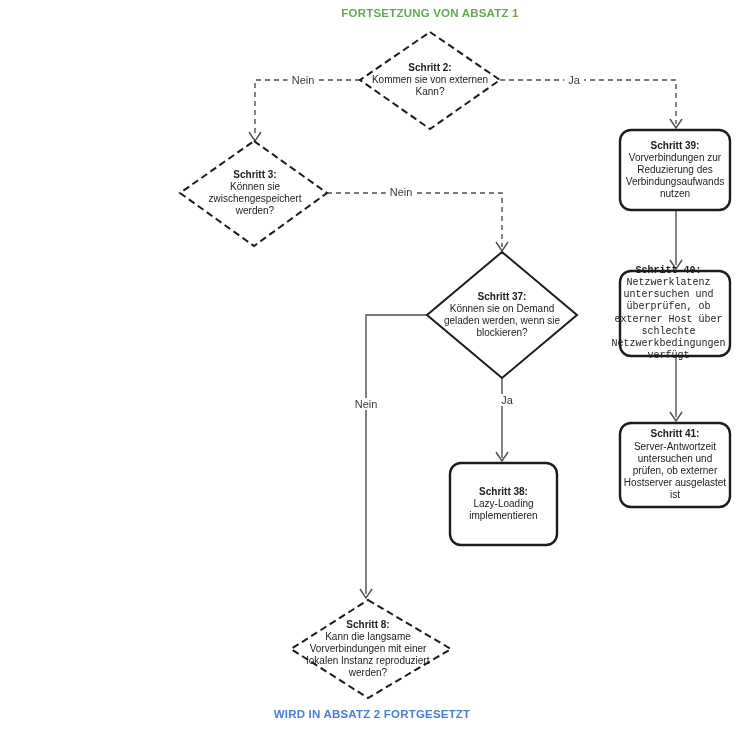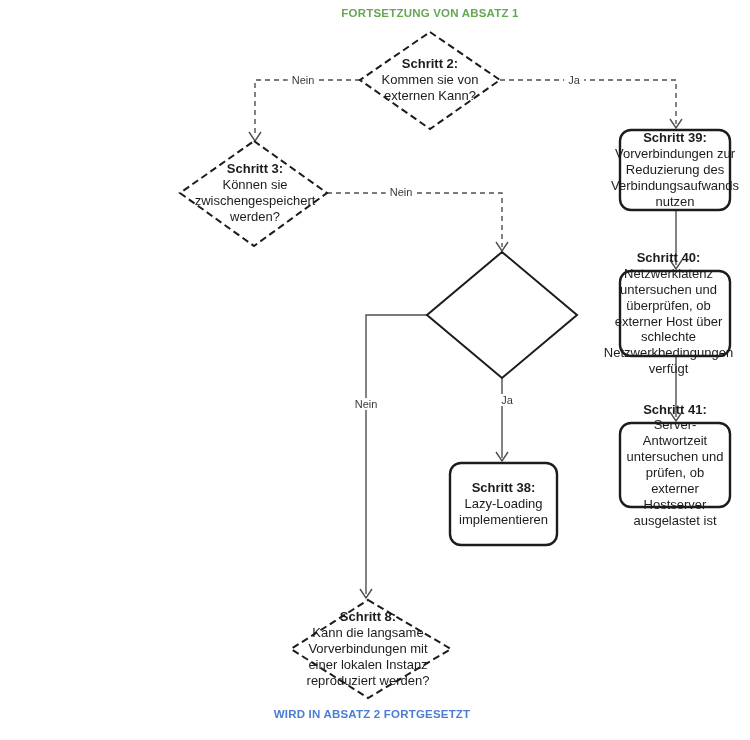--- a/index.html
+++ b/index.html
@@ -27,21 +27,21 @@
   .caption-top    { left: 430px; top: 7px;   color: #67a653; }
   .caption-bottom { left: 372px; top: 708px; color: #4b7dd3; }
   .node-label {
     position: absolute;
     display: flex;
     flex-direction: column;
     align-items: center;
     justify-content: center;
     text-align: center;
     color: #1c1c1c;
-    font-size: 13px;
+    font-size: 10px;
     line-height: 1.22;
   }
   .node-title { font-weight: 700; display: block; }
   .node-text  { display: block; }
   .edge-label {
     position: absolute;
     transform: translate(-50%, -50%);
     background: #ffffff;
     padding: 0 4px;
     font-size: 11px;
@@ -89,29 +89,33 @@
   <div class="page-caption caption-bottom">WIRD IN ABSATZ 2 FORTGESETZT</div>
 
   <div class="node-label" style="left:365px; top:45px; width:130px; height:70px;">
     <span class="node-title">Schritt 2:</span>
     <span class="node-text">Kommen sie von externen Kann?</span>
   </div>
   <div class="node-label" style="left:194px; top:155px; width:122px; height:76px;">
     <span class="node-title">Schritt 3:</span>
     <span class="node-text">Können sie zwischengespeichert werden?</span>
   </div>
+  <div class="node-label" style="left:438px; top:280px; width:128px; height:70px;">
+    <span class="node-title">Schritt 37:</span>
+    <span class="node-text">Können sie on Demand geladen werden, wenn sie blockieren?</span>
+  </div>
   <div class="node-label" style="left:455px; top:474px; width:97px; height:60px;">
     <span class="node-title">Schritt 38:</span>
     <span class="node-text">Lazy-Loading implementieren</span>
   </div>
   <div class="node-label" style="left:621px; top:138px; width:108px; height:64px;">
     <span class="node-title">Schritt 39:</span>
     <span class="node-text">Vorverbindungen zur Reduzierung des Verbindungsaufwands nutzen</span>
   </div>
-  <div class="node-label" style="left:618px; top:276px; width:101px; height:75px;">
+  <div class="node-label" style="left:618px; top:276px; width:101px; height:75px;font-family:Liberation Mono, monospace;">
     <span class="node-title">Schritt 40:</span>
     <span class="node-text">Netzwerklatenz untersuchen und überprüfen, ob externer Host über schlechte Netzwerkbedingungen verfügt</span>
   </div>
   <div class="node-label" style="left:623px; top:430px; width:104px; height:70px;">
     <span class="node-title">Schritt 41:</span>
     <span class="node-text">Server-Antwortzeit untersuchen und prüfen, ob externer Hostserver ausgelastet ist</span>
   </div>
   <div class="node-label" style="left:300px; top:606px; width:136px; height:86px;">
     <span class="node-title">Schritt 8:</span>
     <span class="node-text">Kann die langsame Vorverbindungen mit einer lokalen Instanz reproduziert werden?</span>

